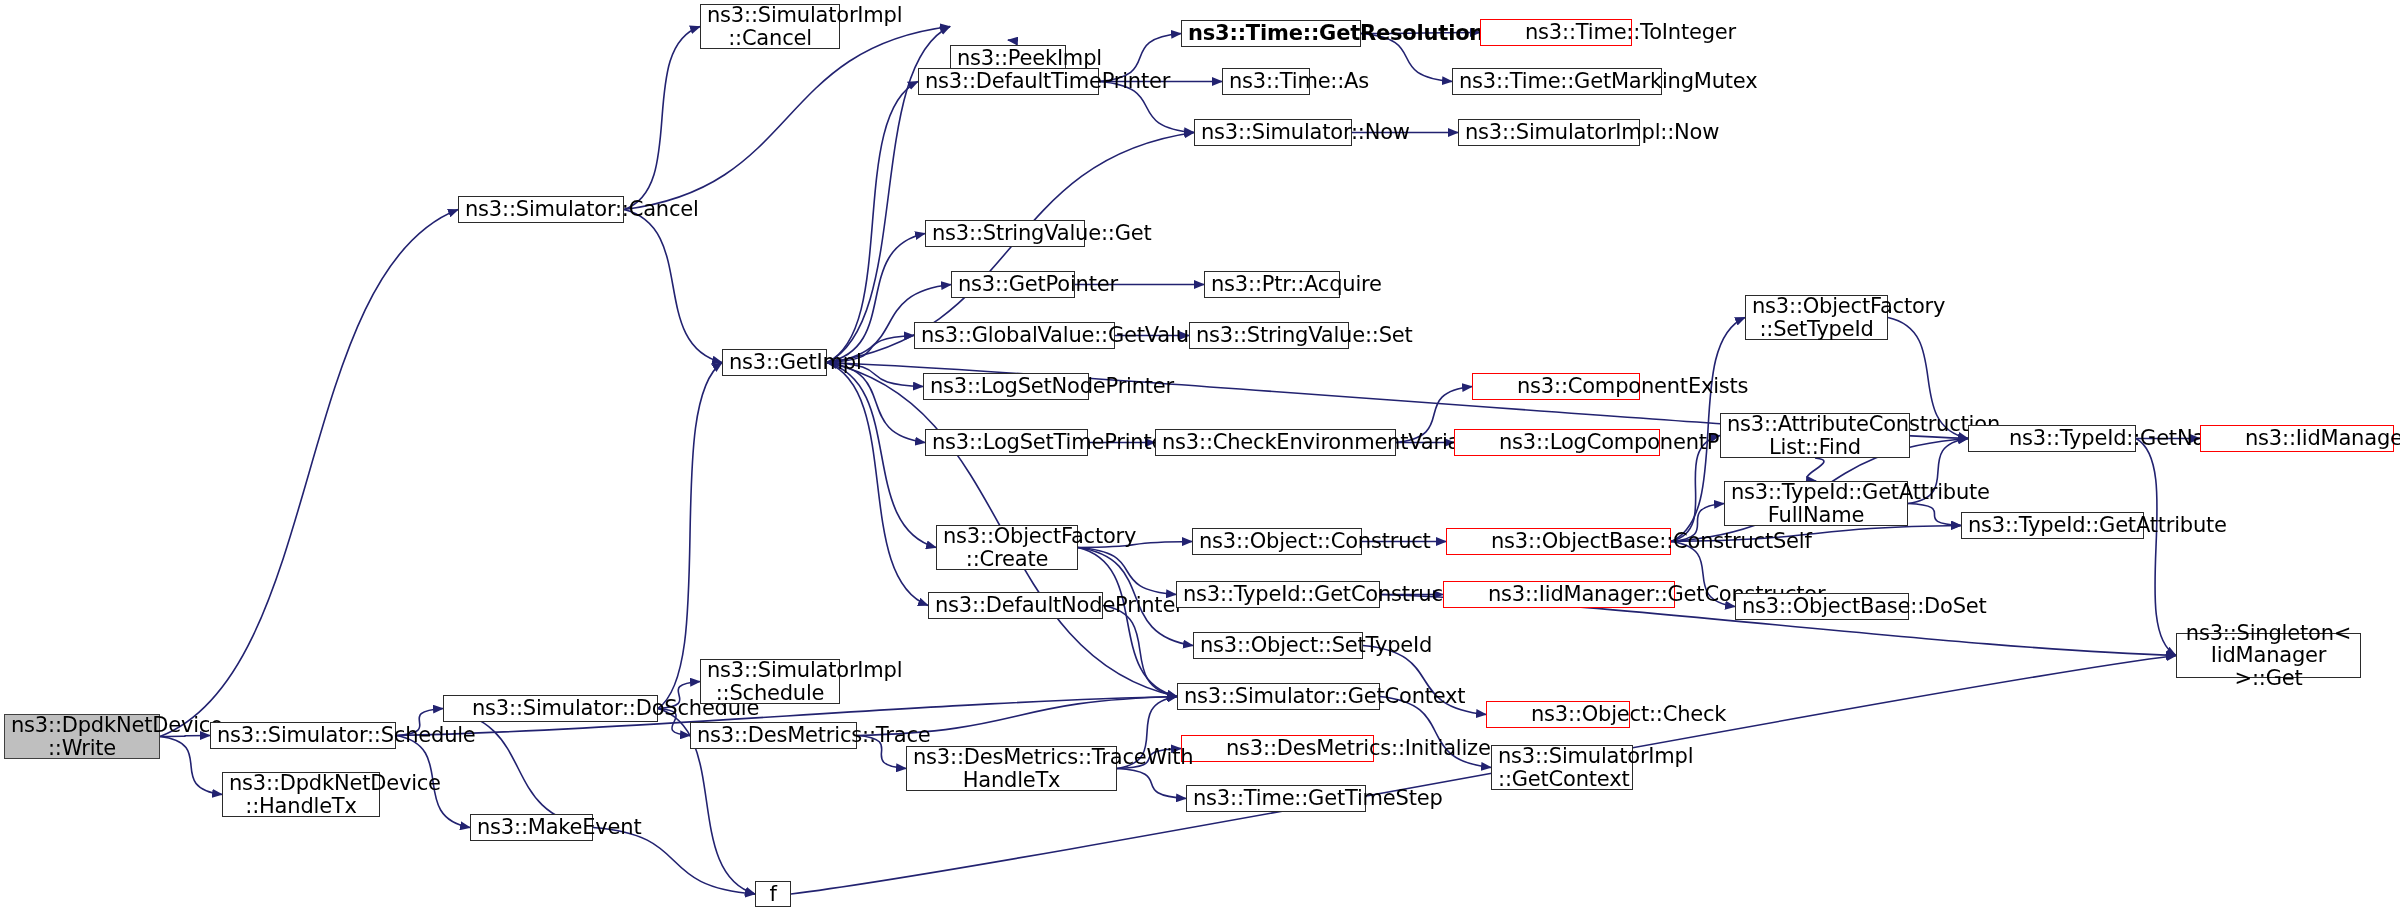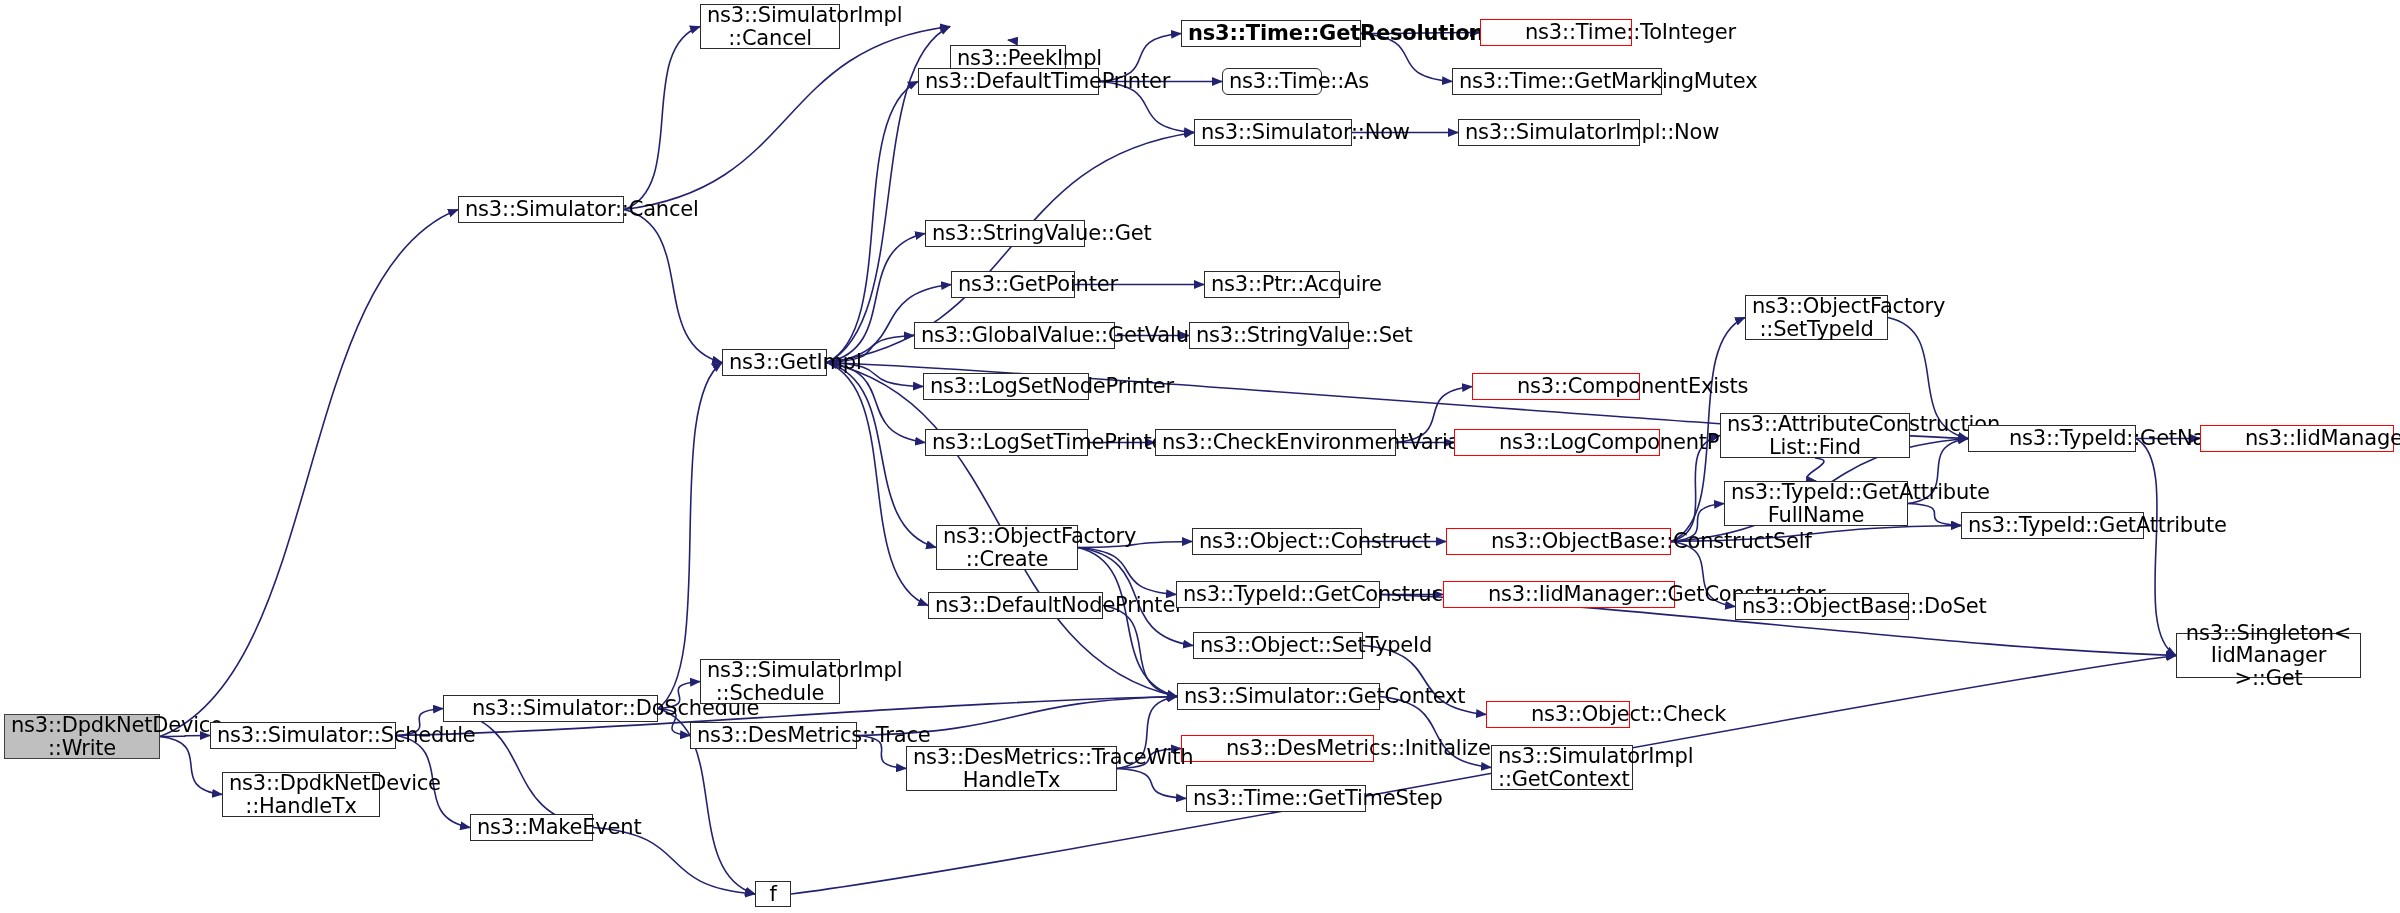--- a/index.html
+++ b/index.html
@@ -119,21 +119,21 @@
       <div class="node" style="left: 470px; top: 814px; width: 123px; height: 27px;"><span class="lbl">ns3::MakeEvent</span></div>
       <div class="node" style="left: 755px; top: 881px; width: 36px; height: 26px;"><span class="lbl">f</span></div>
       <div class="node" style="left: 458px; top: 196px; width: 166px; height: 27px;"><span class="lbl">ns3::Simulator::Cancel</span></div>
       <div class="node" style="left: 700px; top: 4px; width: 140px; height: 45px;"><span class="lbl">ns3::SimulatorImpl
 ::Cancel</span></div>
       <div class="node" style="left: 722px; top: 349px; width: 105px; height: 27px;"><span class="lbl">ns3::GetImpl</span></div>
       <div class="node" style="left: 950px; top: 13px; width: 116px; height: 27px; margin-top: 32px;"><span class="lbl">ns3::PeekImpl</span></div>
       <div class="node" style="left: 918px; top: 68px; width: 181px; height: 27px;"><span class="lbl">ns3::DefaultTimePrinter</span></div>
       <div class="node" style="left: 1181px; top: 20px; width: 180px; height: 27px; font-weight: bold;"><span class="lbl">ns3::Time::GetResolution</span></div>
       <div class="node red" style="left: 1480px; top: 19px; width: 152px; height: 27px;"><span class="lbl">ns3::Time::ToInteger</span></div>
-      <div class="node" style="left: 1222px; top: 68px; width: 100px; height: 27px; border-radius: 6px;"><span class="lbl">ns3::Time::As</span></div>
+      <div class="node" style="left: 1222px; top: 68px; width: 88px; height: 27px;"><span class="lbl">ns3::Time::As</span></div>
       <div class="node" style="left: 1452px; top: 68px; width: 210px; height: 27px;"><span class="lbl">ns3::Time::GetMarkingMutex</span></div>
       <div class="node" style="left: 1194px; top: 119px; width: 158px; height: 27px;"><span class="lbl">ns3::Simulator::Now</span></div>
       <div class="node" style="left: 1458px; top: 119px; width: 182px; height: 27px;"><span class="lbl">ns3::SimulatorImpl::Now</span></div>
       <div class="node" style="left: 925px; top: 220px; width: 160px; height: 27px;"><span class="lbl">ns3::StringValue::Get</span></div>
       <div class="node" style="left: 951px; top: 271px; width: 124px; height: 27px;"><span class="lbl">ns3::GetPointer</span></div>
       <div class="node" style="left: 1204px; top: 271px; width: 136px; height: 27px;"><span class="lbl">ns3::Ptr::Acquire</span></div>
       <div class="node" style="left: 914px; top: 322px; width: 201px; height: 27px;"><span class="lbl">ns3::GlobalValue::GetValue</span></div>
       <div class="node" style="left: 1189px; top: 322px; width: 160px; height: 27px;"><span class="lbl">ns3::StringValue::Set</span></div>
       <div class="node" style="left: 923px; top: 373px; width: 166px; height: 27px;"><span class="lbl">ns3::LogSetNodePrinter</span></div>
       <div class="node" style="left: 925px; top: 429px; width: 163px; height: 27px;"><span class="lbl">ns3::LogSetTimePrinter</span></div>

